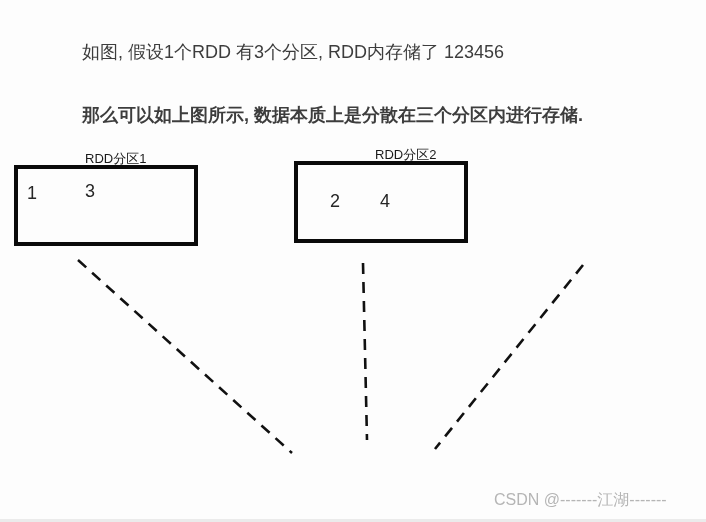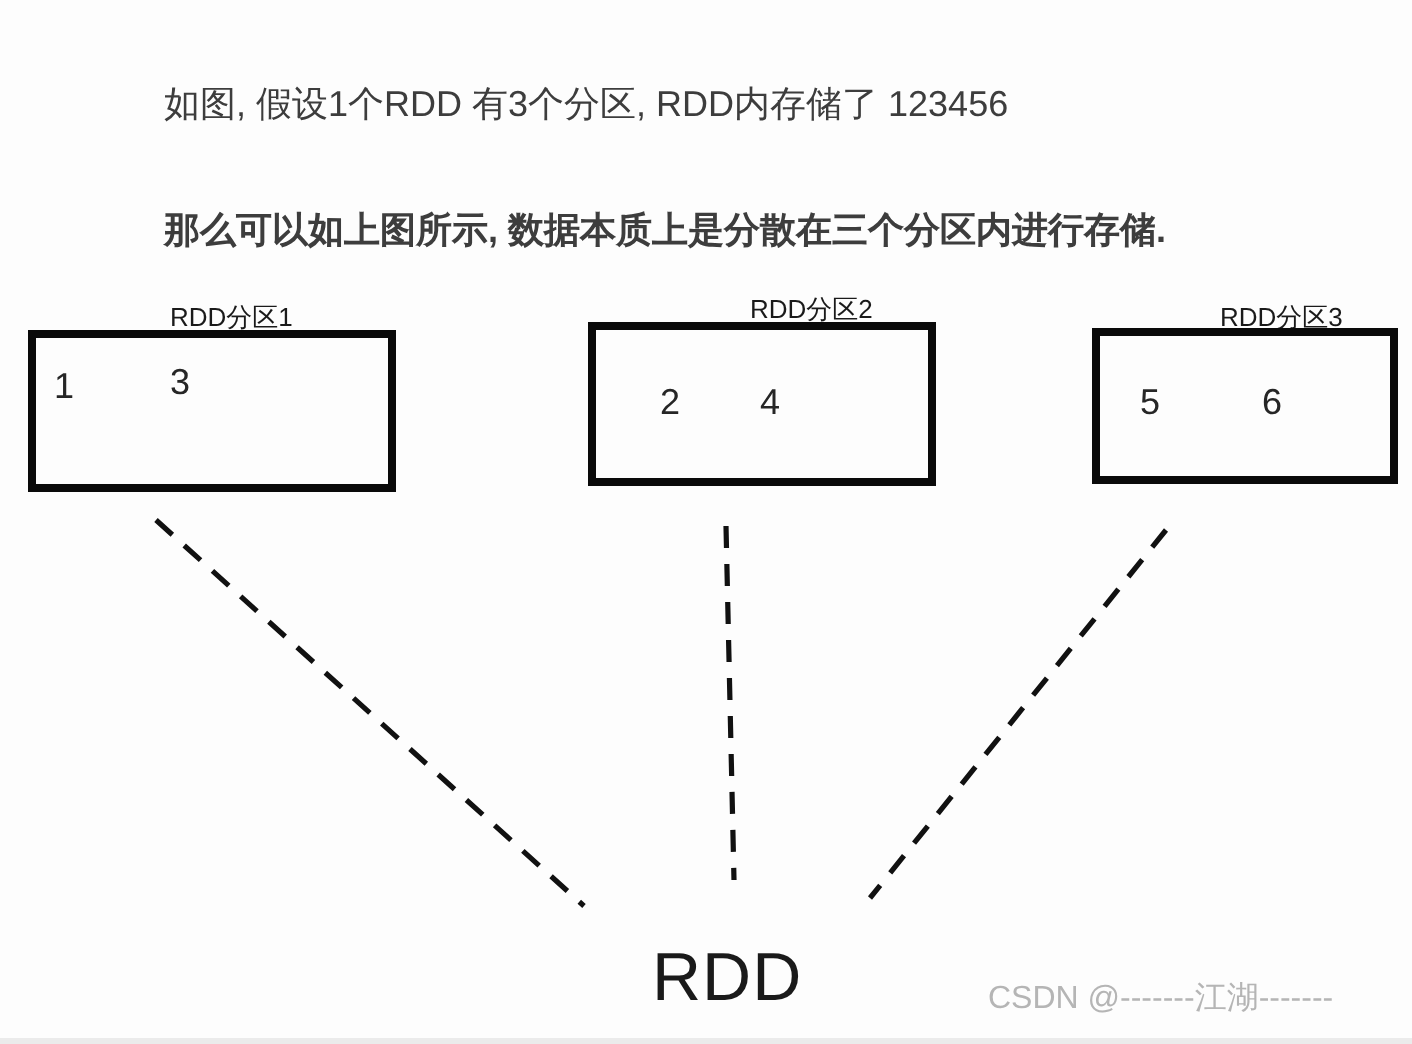--- a/index.html
+++ b/index.html
@@ -129,31 +129,23 @@
   </div>
 
   <div class="partition p2">
     <span class="plabel">RDD分区2</span>
     <div class="pbox">
       <span class="val va">2</span>
       <span class="val vb">4</span>
     </div>
   </div>
 
-  <div class="partition p3">
-    <span class="plabel">RDD分区3</span>
-    <div class="pbox">
-      <span class="val va">5</span>
-      <span class="val vb">6</span>
-    </div>
-  </div>
 
   <svg class="lines-svg" width="706" height="212" viewBox="0 0 706 212" aria-hidden="true">
     <line x1="78" y1="10" x2="292" y2="203"></line>
     <line x1="363" y1="13" x2="367" y2="190"></line>
     <line x1="583" y1="15" x2="435" y2="199"></line>
   </svg>
 
-  <div class="rdd-label">RDD</div>
 
   <div class="watermark">CSDN @-------江湖-------</div>
 
 </div>
 
 </body></html>

